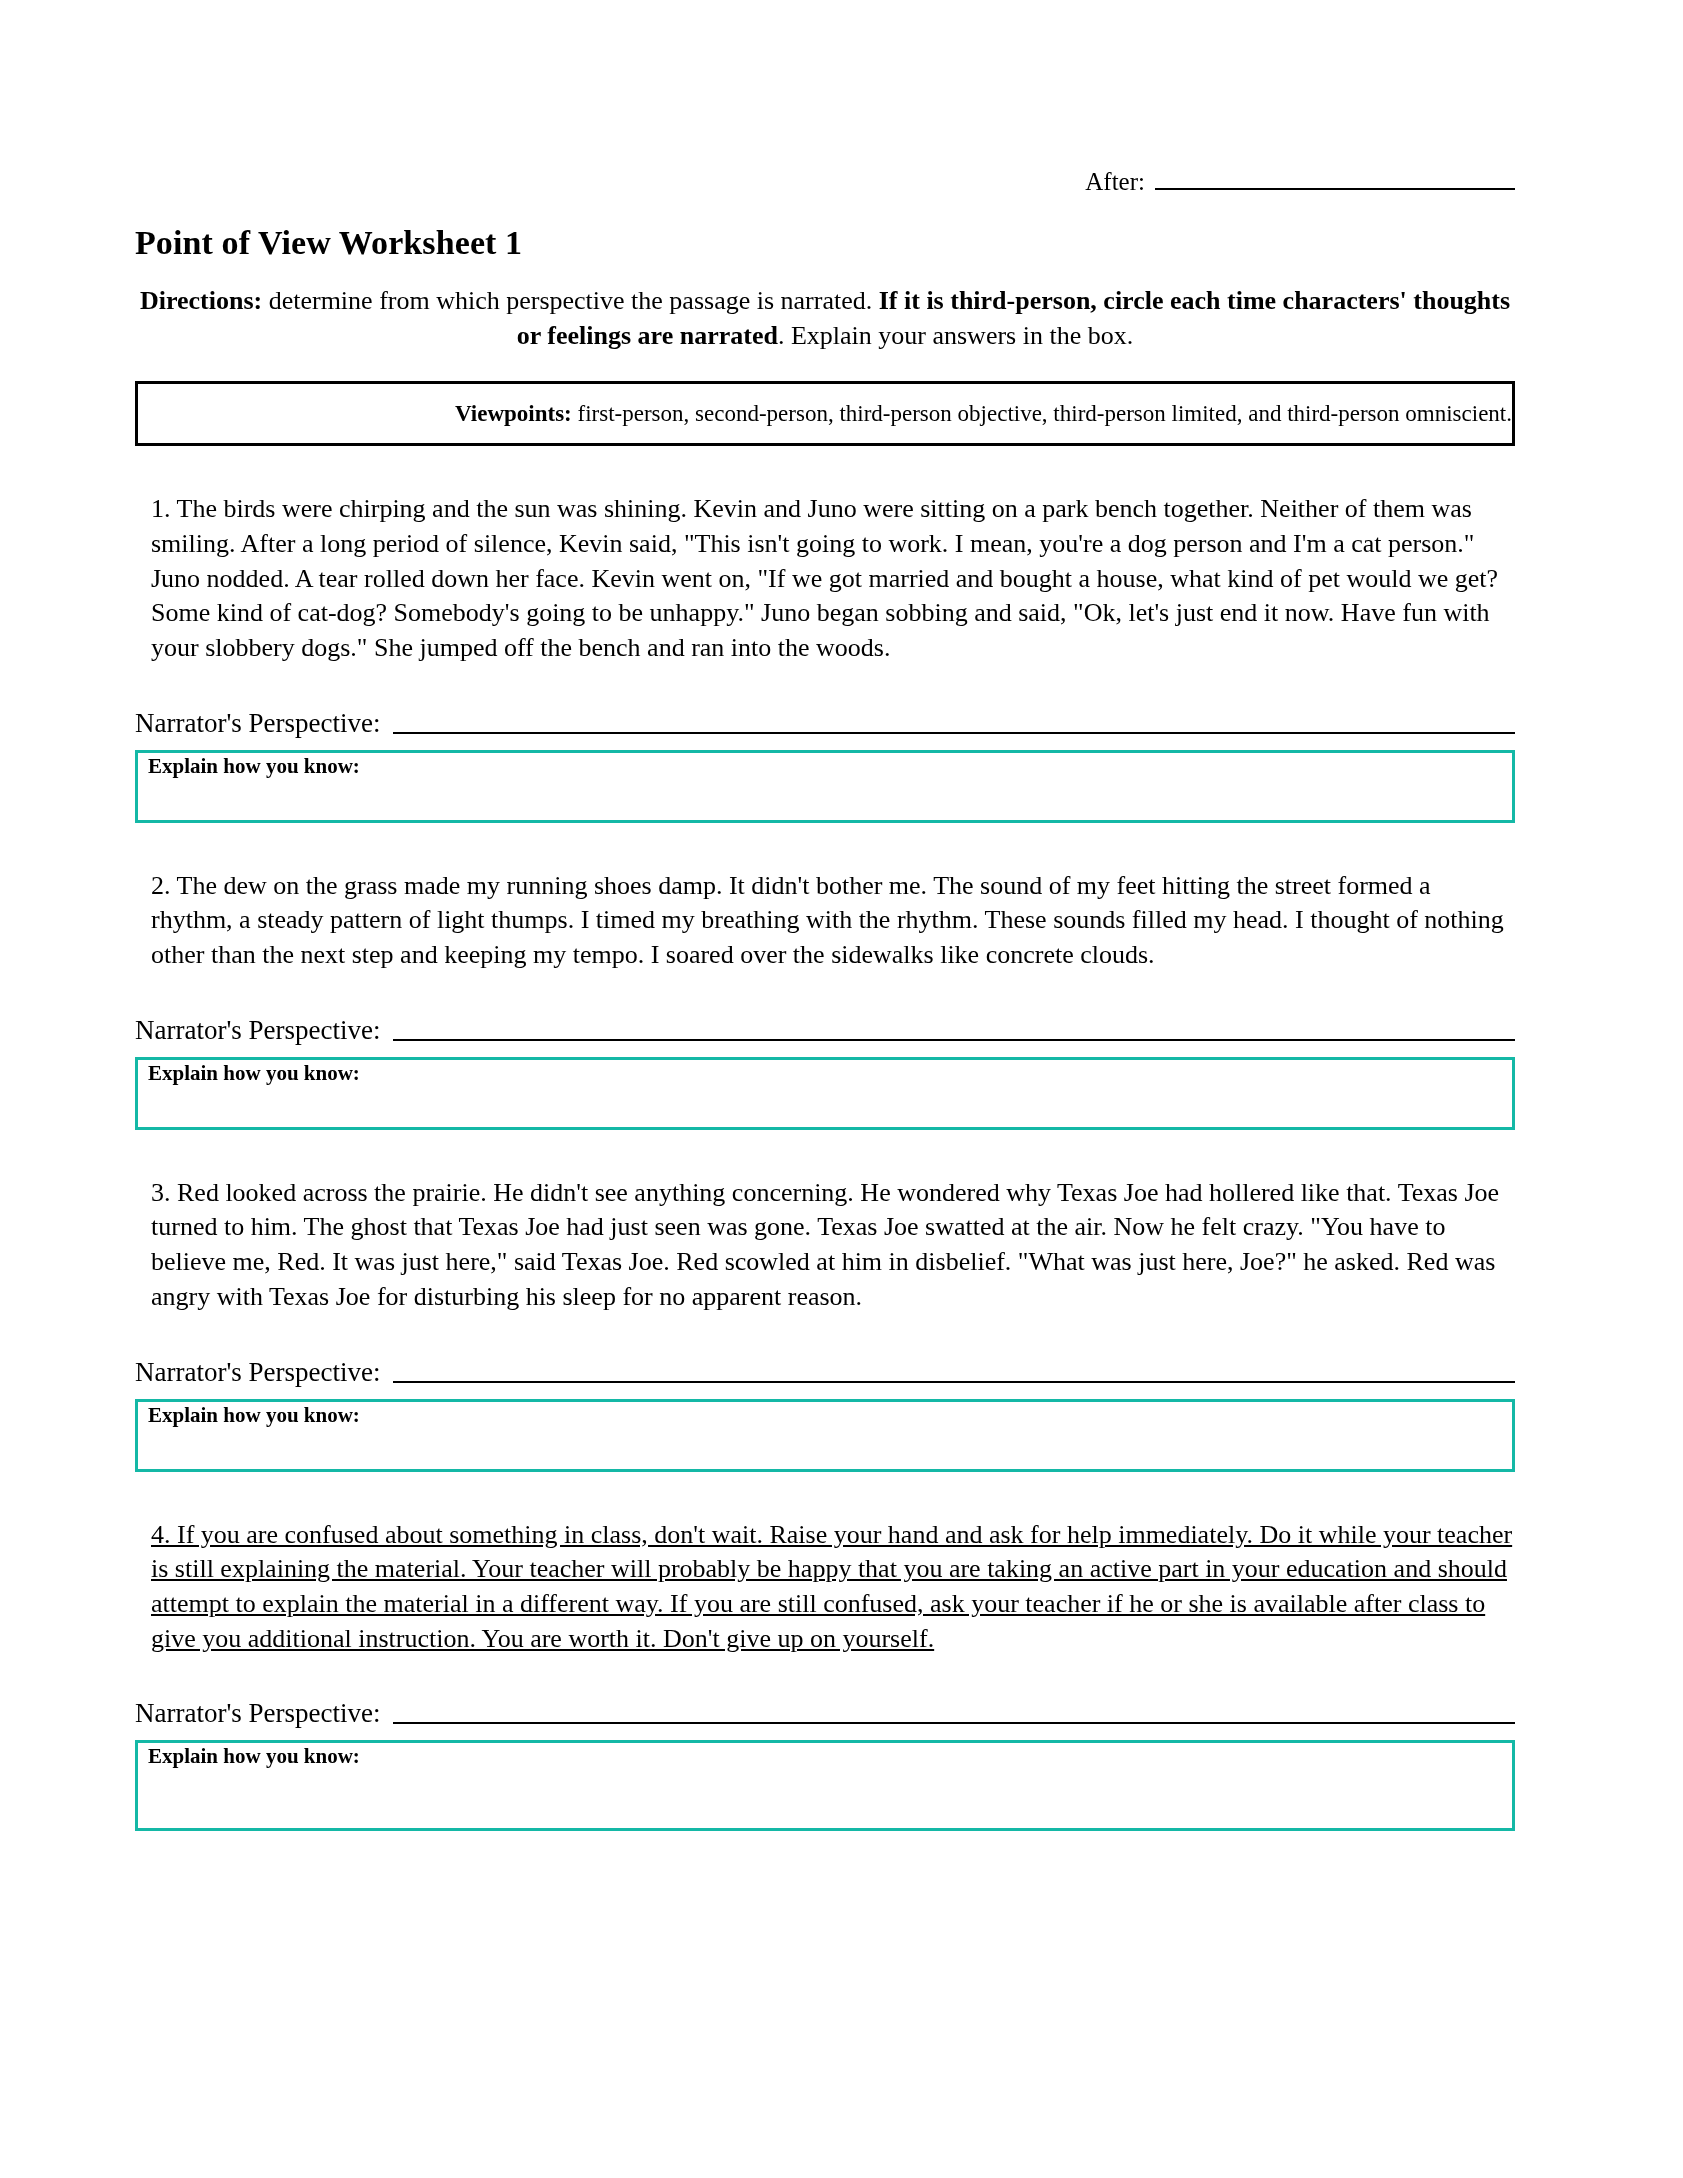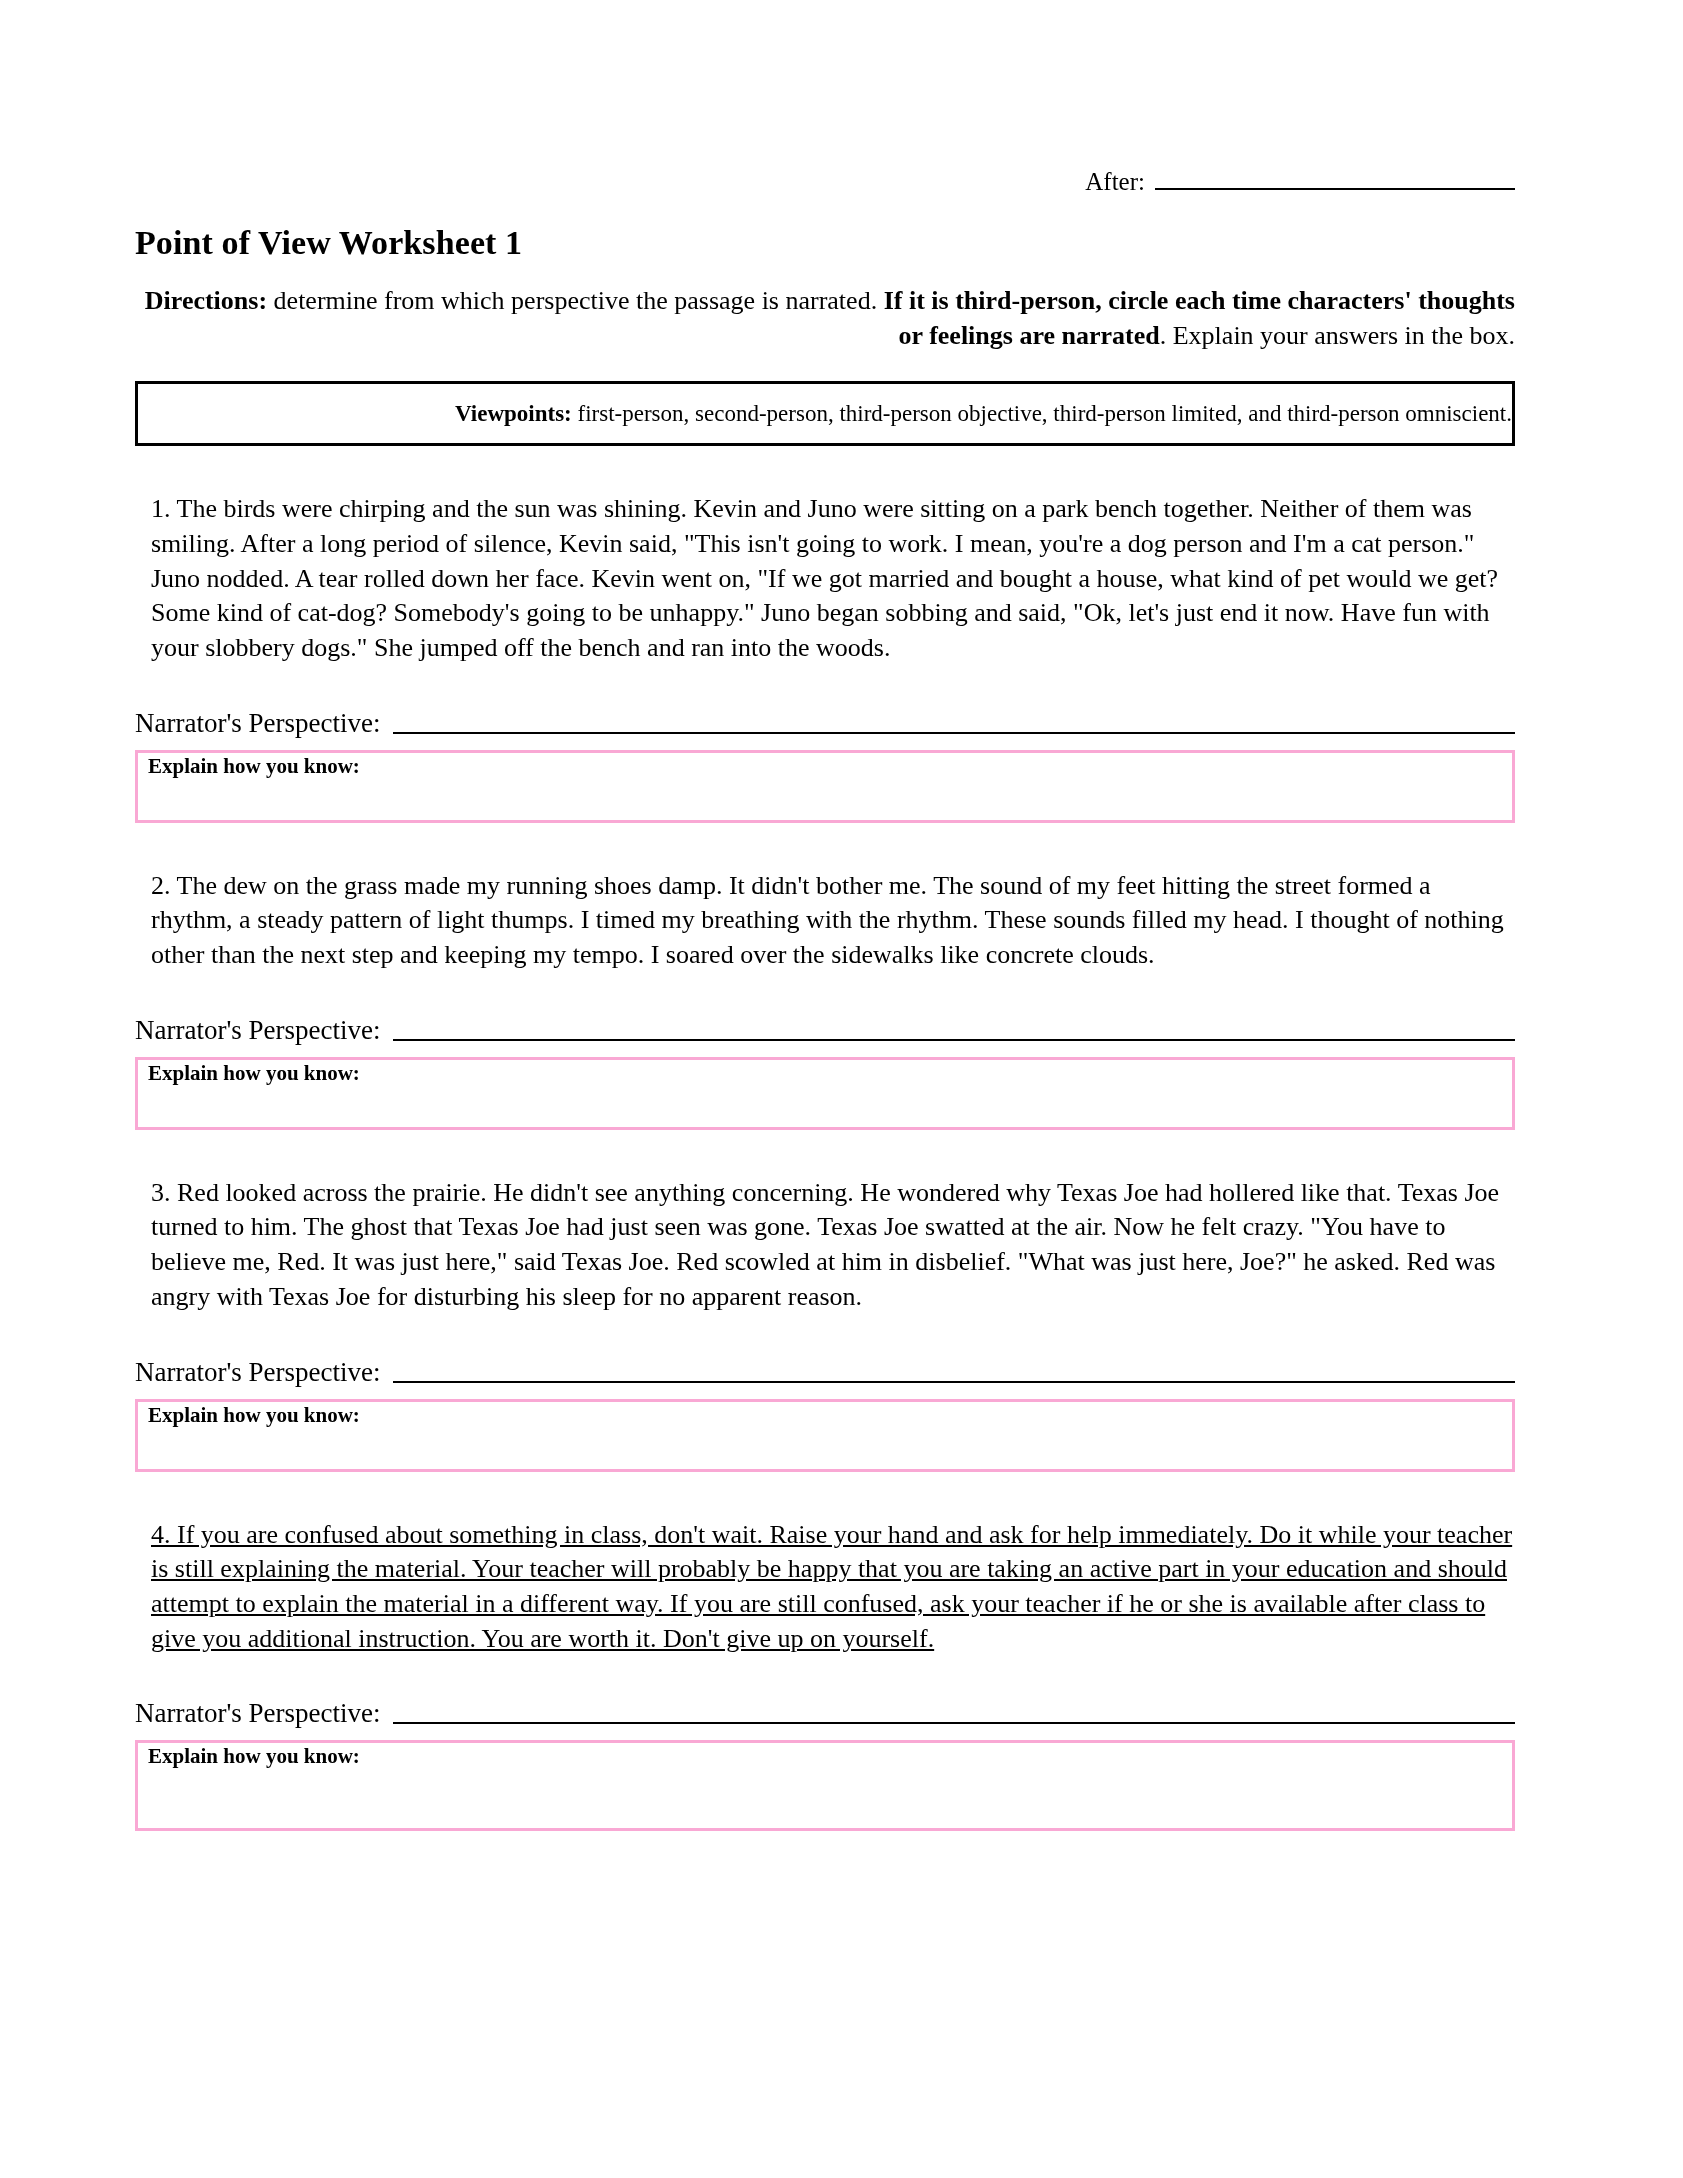--- a/index.html
+++ b/index.html
@@ -53,21 +53,21 @@
     font-size: 34px;
     font-weight: bold;
     margin-top: 28px;
     letter-spacing: 0.1px;
   }
 
   .directions {
     font-size: 26px;
     line-height: 1.33;
     margin-top: 22px;
-    text-align: right;
+    text-align: center;
   }
   .directions b { font-weight: bold; }
 
   
   .viewpoints-box {
     margin-top: 28px;
     border: 3px solid #000;
     box-sizing: border-box;
     height: 65px;
     display: flex;
@@ -107,21 +107,21 @@
   }
   .persp-line {
     flex: 1 1 auto;
     border-bottom: 2px solid #000;
     margin-left: 12px;
     height: 22px;
   }
 
   .explain-box {
     margin-top: 4px;
-    border: 3px solid #f9a8d4;
+    border: 3px solid #14b8a6;
     box-sizing: border-box;
     height: 73px;
     padding: 2px 0 0 10px;
   }
   .explain-label {
     font-size: 21px;
     font-weight: bold;
     line-height: 1.1;
   }
 

